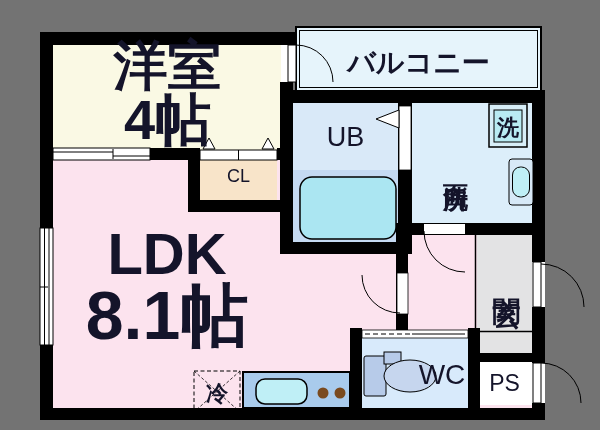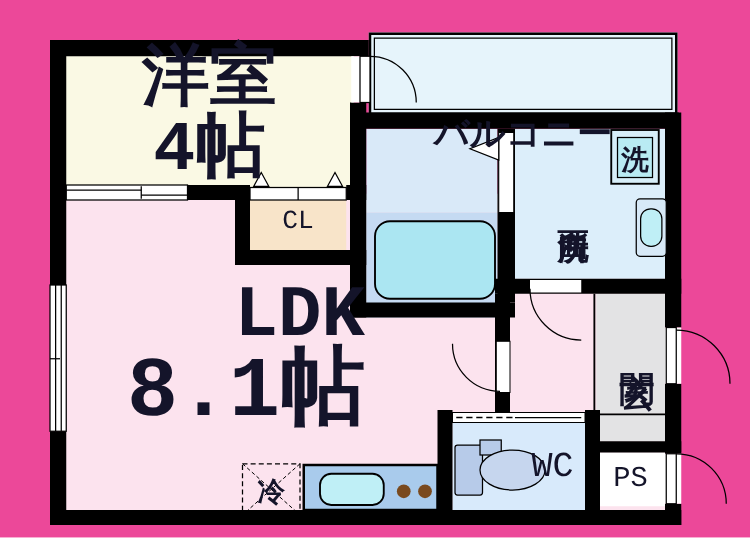--- a/index.html
+++ b/index.html
@@ -1,17 +1,17 @@
 <!DOCTYPE html>
 <html style="--c-wall: #000000; --c-text: #14142a; --c-room_yoshitsu: #faf9e4; --c-room_ldk: #fce3ee; --c-room_cl: #f8e4c9; --c-room_balcony: #e6f4fb; --c-ub_upper: #d9e9f8; --c-ub_lower: #c5daf2; --c-bathtub: #abe6f2; --c-senmenjo: #dceefa; --c-washer_box: #d7eef8; --c-washer_inner: #b9ebf3; --c-sink_body: #d7e9f7; --c-sink_basin: #bfeff6; --c-wc: #d8eafb; --c-toilet_tank: #b7cbe9; --c-toilet_bowl: #c6d6ee; --c-genkan: #e3e3e4; --c-ps: #ffffff; --c-kitchen_counter: #a9cbec; --c-kitchen_sink: #bfeff6; --c-burner: #7a4a1e;"><head>
 <meta charset="utf-8">
 <style>
   html,body{margin:0;padding:0;background:#ffffff;}
-  .plan{position:relative;width:600px;height:430px;background:#ec4899;overflow:hidden;
-        font-family:Liberation Mono, monospace;color:var(--c-text,#111);}
+  .plan{position:relative;width:600px;height:430px;background:#737373;overflow:hidden;
+        font-family:Liberation Sans, sans-serif;color:var(--c-text,#111);}
   .room{position:absolute;}
   .overlay{position:absolute;left:0;top:0;z-index:5;}
   .lbl{position:absolute;z-index:9;text-align:center;color:var(--c-text,#111);}
   .lbl .ln{display:block;}
   .vtext{writing-mode:vertical-rl;text-orientation:upright;}
   .balcony{border:2px solid #000;box-sizing:border-box;}
   .balcony::before{content:"";position:absolute;inset:2px;border:1px solid #000;}
   .w{fill:var(--c-wall,#000);}
   .stroke{stroke:#000;fill:none;}
 </style>
@@ -149,30 +149,31 @@
         <line x1="240" y1="371" x2="194" y2="412" stroke="#000" stroke-width="0.8" stroke-dasharray="3 2"></line>
       </g>
     </g>
   </svg>
 
   <div class="lbl" style="left:52px;top:36px;width:231px;font-weight:bold;">
     <span class="ln" style="font-size:54px;line-height:58px;">洋室</span>
     <span class="ln" style="font-size:56px;line-height:52px;">4帖</span>
   </div>
 
-  <div class="lbl" style="left:295px;top:44px;width:247px;font-size:28px;font-weight:bold;margin-top:44px;">バルコニー</div>
+  <div class="lbl" style="left:295px;top:44px;width:247px;font-size:28px;font-weight:bold;">バルコニー</div>
 
+  <div class="lbl" style="left:293px;top:122px;width:105px;font-size:27px;">UB</div>
 
   <div class="lbl vtext" style="left:441px;top:112px;width:30px;height:105px;font-size:25px;line-height:30px;font-weight:bold;">洗面所</div>
 
   <div class="lbl" style="left:494px;top:113px;width:28px;font-size:22px;font-weight:bold;">洗</div>
 
-  <div class="lbl" style="left:200px;top:166px;width:77px;font-size:21px;">CL</div>
+  <div class="lbl" style="left:200px;top:166px;width:77px;font-size:18px;">CL</div>
 
-  <div class="lbl" style="left:42px;top:222px;width:250px;font-weight:bold;text-align:right;">
+  <div class="lbl" style="left:42px;top:222px;width:250px;font-weight:bold;">
     <span class="ln" style="font-size:58px;line-height:64px;">LDK</span>
     <span class="ln" style="font-size:68px;line-height:58px;">8.1帖</span>
   </div>
 
   <div class="lbl vtext" style="left:490px;top:244px;width:32px;height:64px;font-size:28px;line-height:32px;font-weight:bold;">玄関</div>
 
 
   <div class="lbl" style="left:477px;top:370px;width:55px;font-size:23px;">PS</div>
 
   <div class="lbl" style="left:413px;top:359px;width:58px;font-size:28px;text-align:center;">WC</div>

